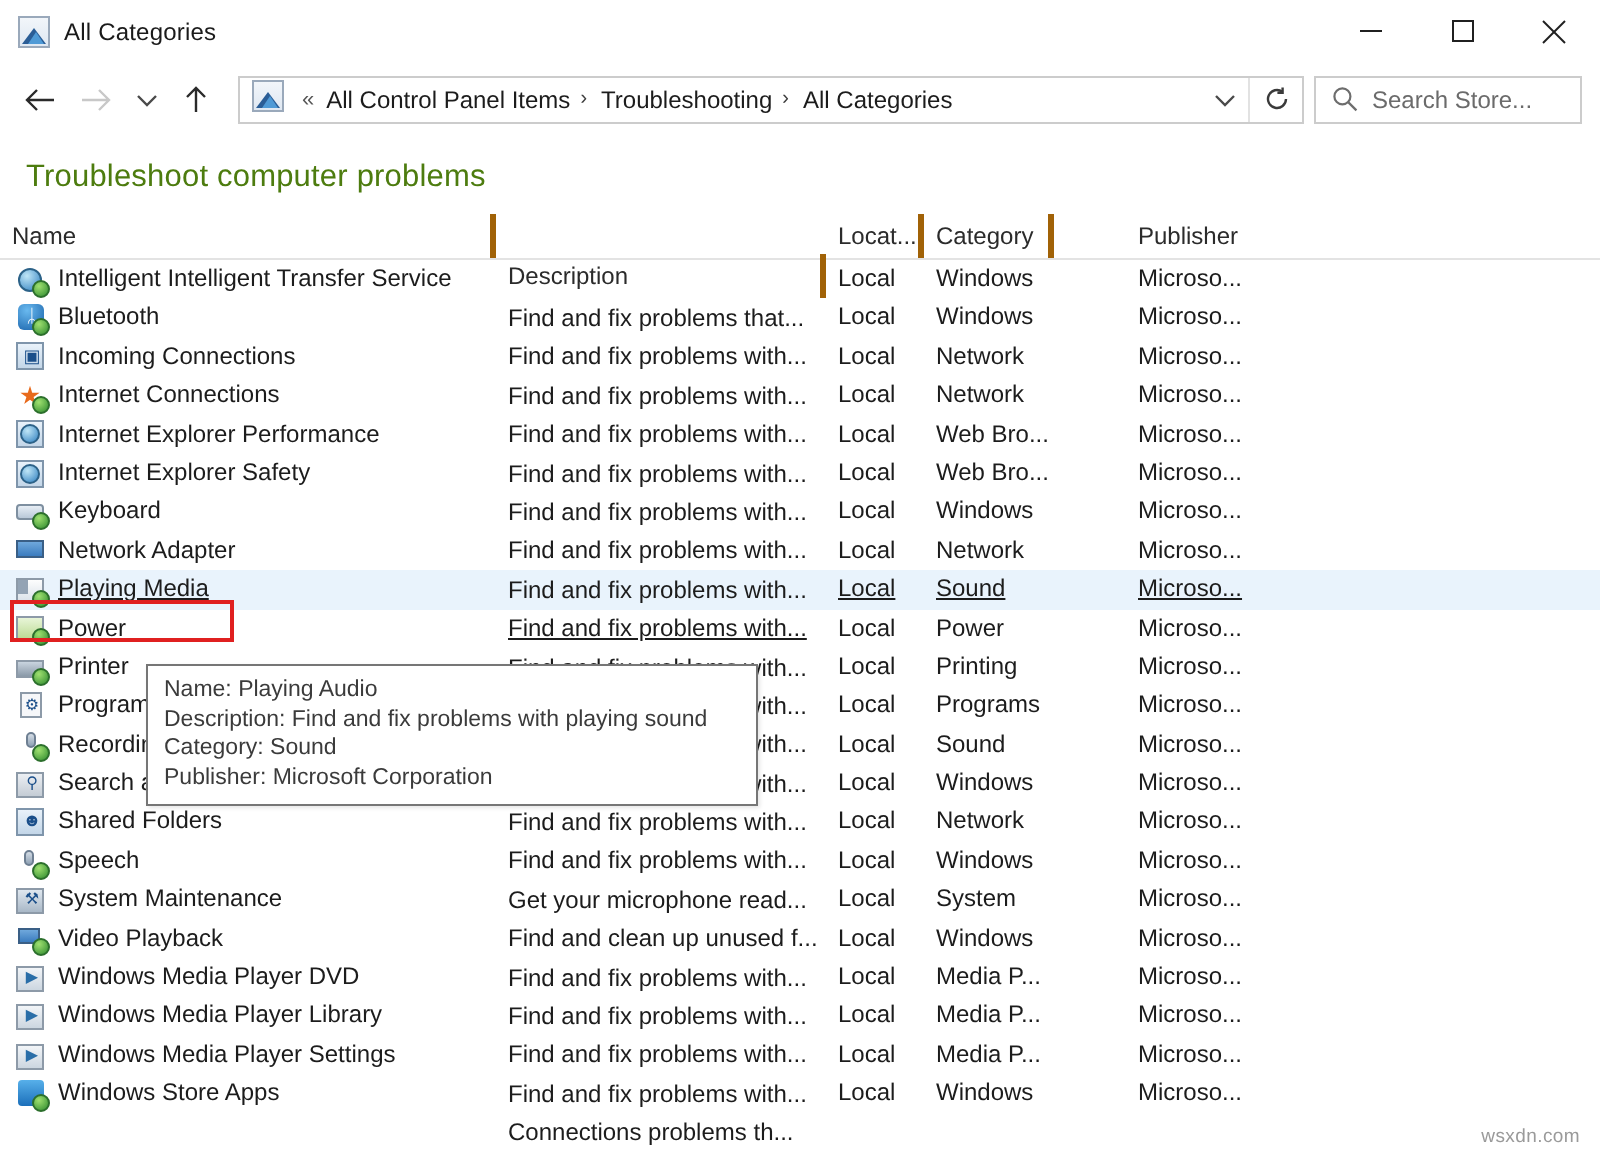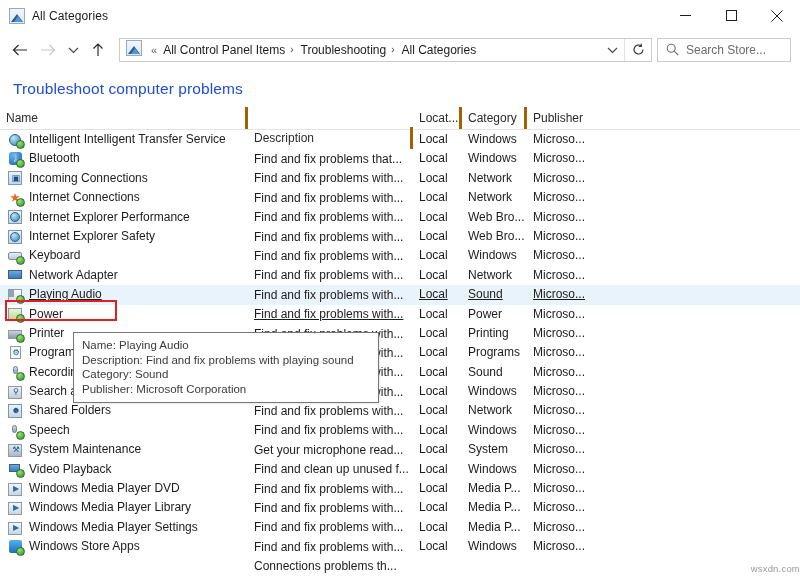--- a/index.html
+++ b/index.html
@@ -190,21 +190,21 @@
     font-size: 12px;
     color: #6b6b6b;
     white-space: nowrap;
     overflow: hidden;
   }
 
   
   .page-heading {
     padding: 12px 12px 9px 13px;
     font-size: 15.5px;
-    color: #1d4ed8;
+    color: #4d7c0f;
     letter-spacing: 0.1px;
   }
 
   
   .listview {
     position: relative;
     margin: 0;
   }
   .col-header {
     display: flex;
@@ -223,21 +223,21 @@
     border-right: 3px solid #a16207;
     overflow: hidden;
     white-space: nowrap;
   }
   .col-header .ch:last-child { border-right: none; }
 
   .c-name { width: 248px; }
   .c-desc { width: 165px; margin-top: 40px; }
   .c-loc  { width: 49px; }
   .c-cat  { width: 65px; }
-  .c-pub  { width: 70px; }
+  .c-pub  { width: 70px; margin-left: 36px; }
 
   .row {
     display: flex;
     height: 19.4px;
     align-items: center;
     font-size: 12px;
     color: #1c1c1c;
     white-space: nowrap;
   }
   .row .cell {
@@ -377,21 +377,21 @@
     height: 21px;
     border: 2px solid #e02020;
     box-sizing: border-box;
     z-index: 50;
     pointer-events: none;
   }
 
   
   .watermark {
     position: absolute;
-    right: 0;
+    right: 10px;
     bottom: 3px;
     font-size: 9.5px;
     color: #9a9a9a;
     letter-spacing: 0.2px;
   }
 </style>
 </head>
 <body>
 
 <div class="titlebar">
@@ -592,21 +592,21 @@
         <div class="cell c-cat">Network</div>
         <div class="cell c-pub">Microso...</div>
       </div>
       <div class="row selected">
         <div class="cell name c-name">
           <span class="ricon">
             <span class="ic-box"></span>
             <span class="ic-speaker"></span>
             <span class="ic-badge"></span>
           </span>
-          <span>Playing Audio</span>
+          <span>Playing Media</span>
         </div>
         <div class="cell c-desc">Find and fix problems with...</div>
         <div class="cell c-loc">Local</div>
         <div class="cell c-cat">Sound</div>
         <div class="cell c-pub">Microso...</div>
       </div>
       <div class="row">
         <div class="cell name c-name">
           <span class="ricon">
             <span class="ic-box" style="background:linear-gradient(#e8f5d8,#b9d98f);"></span>

